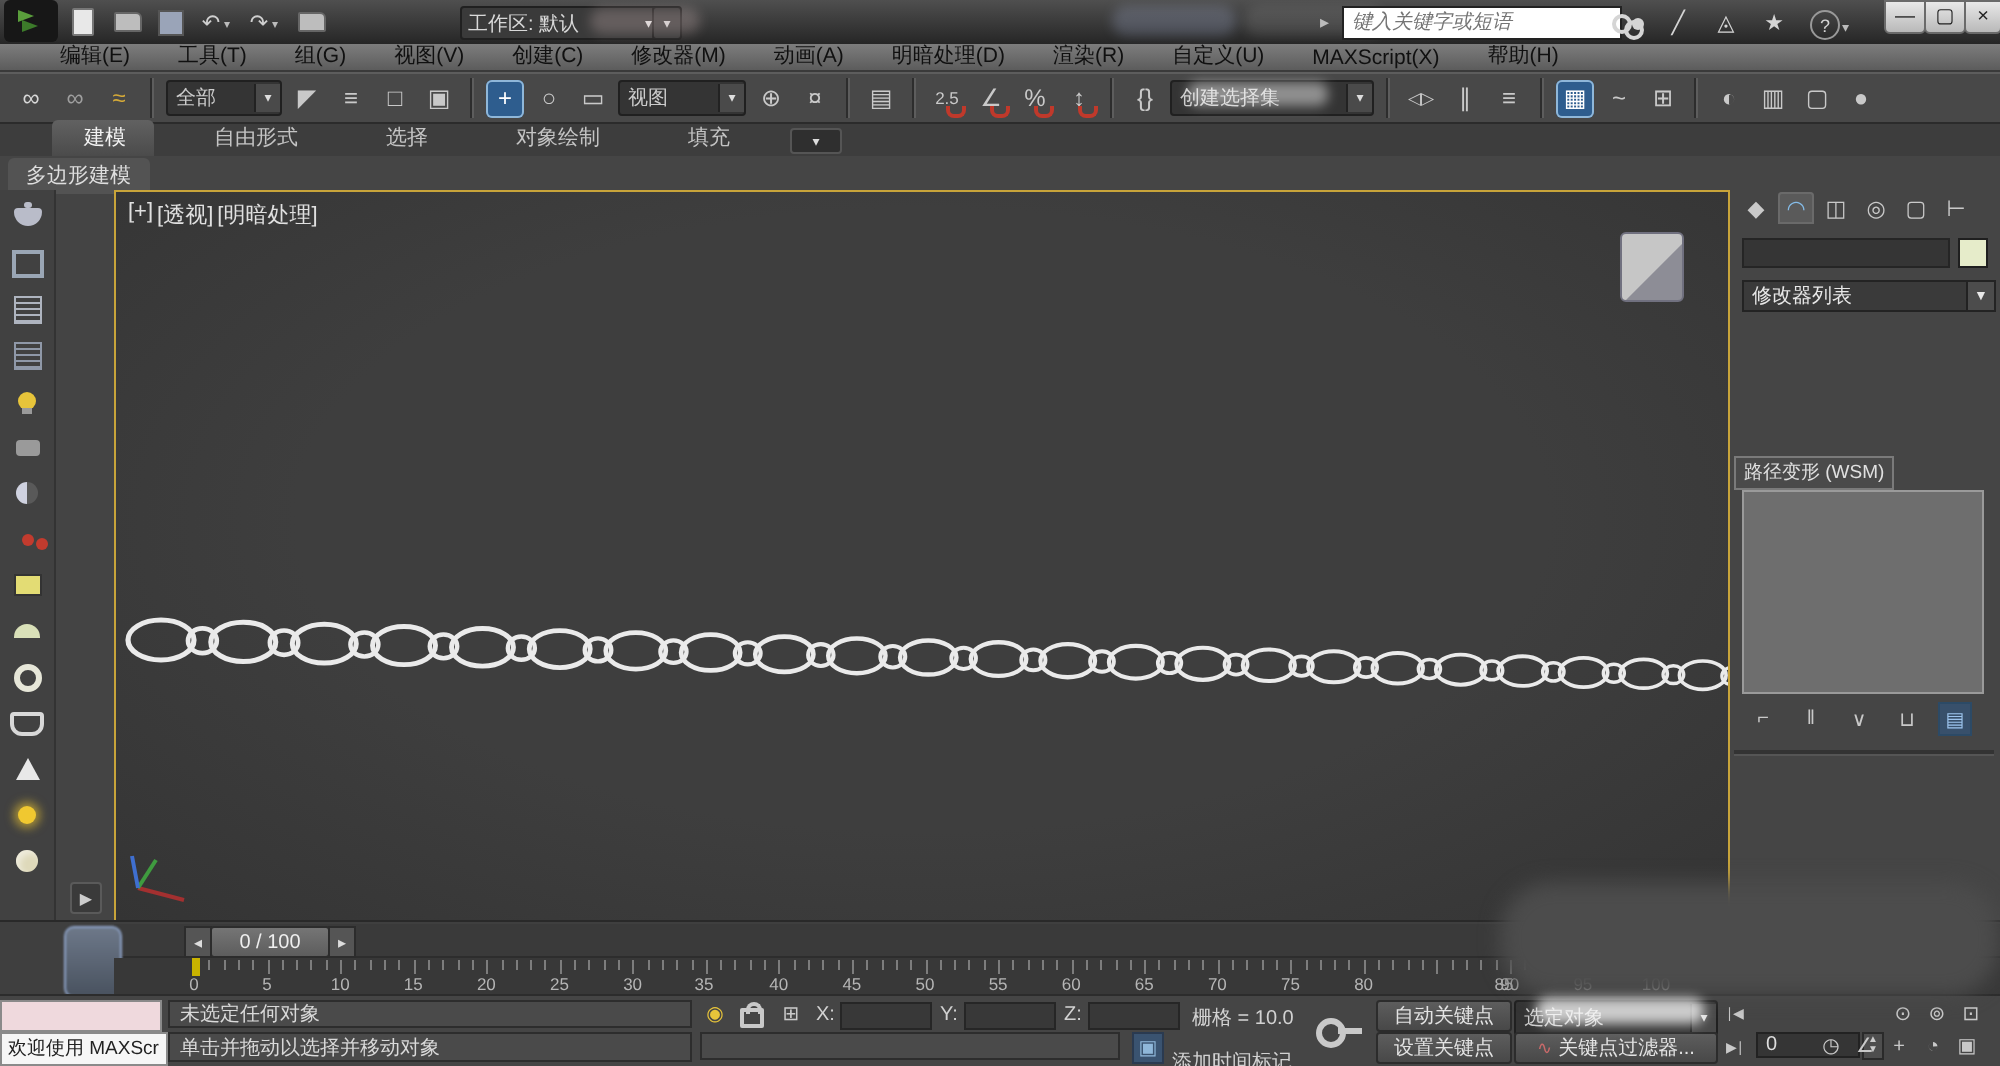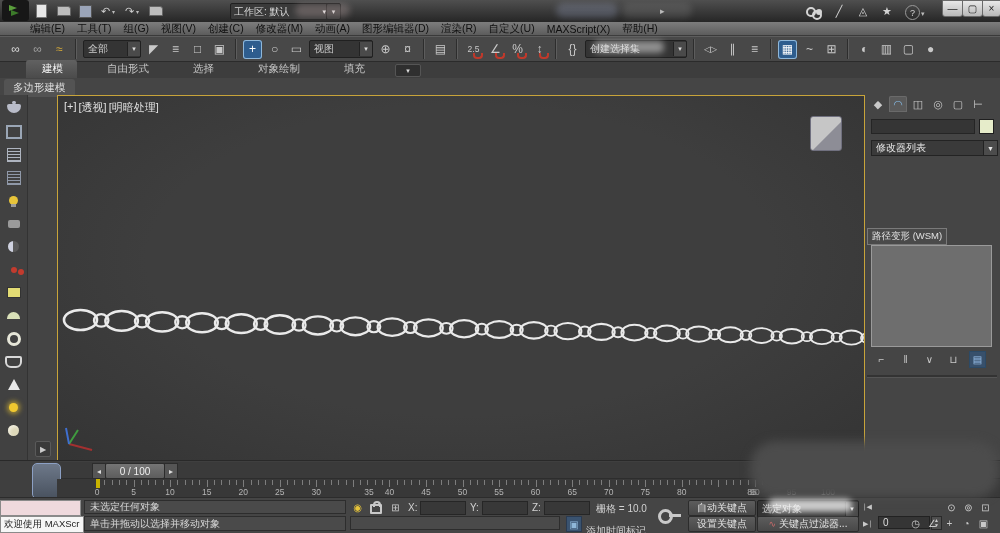--- a/index.html
+++ b/index.html
@@ -33,21 +33,21 @@
   .ti-icon{top:4px;width:18px;height:15px;display:flex;align-items:center;justify-content:center;
     color:#d5d5d5;font-size:11px;}
   .binoc{width:6px;height:6px;border-radius:50%;border:2px solid #d5d5d5;box-shadow:8px 0 0 -2px #d5d5d5,8px 0 0 0 #2620;position:relative;left:-4px;}
   .binoc::after{content:"";position:absolute;left:4px;top:1px;width:6px;height:6px;border-radius:50%;border:2px solid #d5d5d5;}
   .winbtn{top:0;width:19px;height:15px;background:linear-gradient(#e8e8e8,#b9b9b9);
     border:1px solid #6a6a6a;border-radius:0 0 3px 3px;display:flex;align-items:center;justify-content:center;
     color:#222;font-size:10px;line-height:1;}
 
   
   #menubar{left:0;top:22px;width:1000px;height:14px;background:linear-gradient(#7d7d7d,#5c5c5c);
-    display:flex;align-items:center;gap:12px;padding-left:30px;box-sizing:border-box;
+    display:flex;align-items:flex-end;gap:24px;padding-left:30px;box-sizing:border-box;
     border-bottom:1px solid #3a3a3a;}
   .menu-item{font-size:10.5px;color:#101010;white-space:nowrap;}
 
   
   #main-toolbar{left:0;top:36px;width:1000px;height:26px;background:#484848;
     border-top:1px solid #5d5d5d;border-bottom:1px solid #2b2b2b;
     display:flex;align-items:center;gap:3px;padding-left:6px;box-sizing:border-box;}
   .t-icon{width:19px;height:19px;border-radius:3px;display:flex;align-items:center;justify-content:center;
     color:#c9c9c9;font-size:12px;position:relative;flex:none;}
   .t-icon.small{font-size:8.5px;}
@@ -204,20 +204,21 @@
     </div>
   <div class="abs" id="workspace">
     <span>工作区: 默认</span>
     <span style="font-size:7px">▾</span>
   </div>
   <div class="abs" id="workspace-extra">▾</div>
   <div class="abs smudge" style="left:295px;top:4px;width:55px;height:13px;background:rgba(255,225,225,.22)"></div>
   <div class="abs smudge" style="left:556px;top:3px;width:62px;height:15px;background:rgba(195,212,255,.20)"></div>
   <div class="abs smudge" style="left:622px;top:3px;width:70px;height:15px;background:rgba(255,255,255,.10)"></div>
   <div class="abs" id="search-arrow">▸</div>
+  <input class="abs" id="search" placeholder="键入关键字或短语" style="">
   <div class="abs ti-icon" style="left:806px">
       <span class="binoc"></span>
     </div>
   <div class="abs ti-icon" style="left:830px">╱</div>
   <div class="abs ti-icon" style="left:854px">◬</div>
   <div class="abs ti-icon" style="left:878px">★</div>
   <div class="abs ti-icon" style="left:905px;border:1px solid #999;border-radius:50%;width:13px;height:13px;font-size:9px;top:5px">?</div>
   <div class="abs" style="left:921px;top:10px;color:#bbb;font-size:7px">▾</div>
   <div class="abs winbtn" style="left:942px">—</div>
   <div class="abs winbtn" style="left:962px">▢</div>
@@ -225,21 +226,21 @@
 </div>
 
 <div class="abs" id="menubar">
     <div class="menu-item">编辑(E)</div>
     <div class="menu-item">工具(T)</div>
     <div class="menu-item">组(G)</div>
     <div class="menu-item">视图(V)</div>
     <div class="menu-item">创建(C)</div>
     <div class="menu-item">修改器(M)</div>
     <div class="menu-item">动画(A)</div>
-    <div class="menu-item">图形编辑器(D)</div>
+    <div class="menu-item">明暗处理(D)</div>
     <div class="menu-item">渲染(R)</div>
     <div class="menu-item">自定义(U)</div>
     <div class="menu-item">MAXScript(X)</div>
     <div class="menu-item">帮助(H)</div>
   </div>
 
 <div class="abs" id="main-toolbar">
     <div class="t-icon" style="color: rgb(216, 216, 216);">∞</div>
     <div class="t-icon" style="color: rgb(159, 159, 159);">∞</div>
     <div class="t-icon" style="color: rgb(212, 169, 56);">≈</div>
@@ -485,21 +486,21 @@
       <div class="tick" style="left: 237.37px; height: 5px;"></div>
       <div class="tick" style="left: 244.68px; height: 5px;"></div>
       <div class="tick" style="left: 251.99px; height: 5px;"></div>
       <div class="tick" style="left: 259.3px; height: 7px;"></div>
       <div class="tick-label" style="left: 259.3px;">30</div>
       <div class="tick" style="left: 266.61px; height: 5px;"></div>
       <div class="tick" style="left: 273.92px; height: 5px;"></div>
       <div class="tick" style="left: 281.23px; height: 5px;"></div>
       <div class="tick" style="left: 288.54px; height: 5px;"></div>
       <div class="tick" style="left: 295.85px; height: 7px;"></div>
-      <div class="tick-label" style="left: 312px;">35</div>
+      <div class="tick-label" style="left: 295px;">35</div>
       <div class="tick" style="left: 303.16px; height: 5px;"></div>
       <div class="tick" style="left: 310.47px; height: 5px;"></div>
       <div class="tick" style="left: 317.78px; height: 5px;"></div>
       <div class="tick" style="left: 325.09px; height: 5px;"></div>
       <div class="tick" style="left: 332.4px; height: 7px;"></div>
       <div class="tick-label" style="left: 332.4px;">40</div>
       <div class="tick" style="left: 339.71px; height: 5px;"></div>
       <div class="tick" style="left: 347.02px; height: 5px;"></div>
       <div class="tick" style="left: 354.33px; height: 5px;"></div>
       <div class="tick" style="left: 361.64px; height: 5px;"></div>

